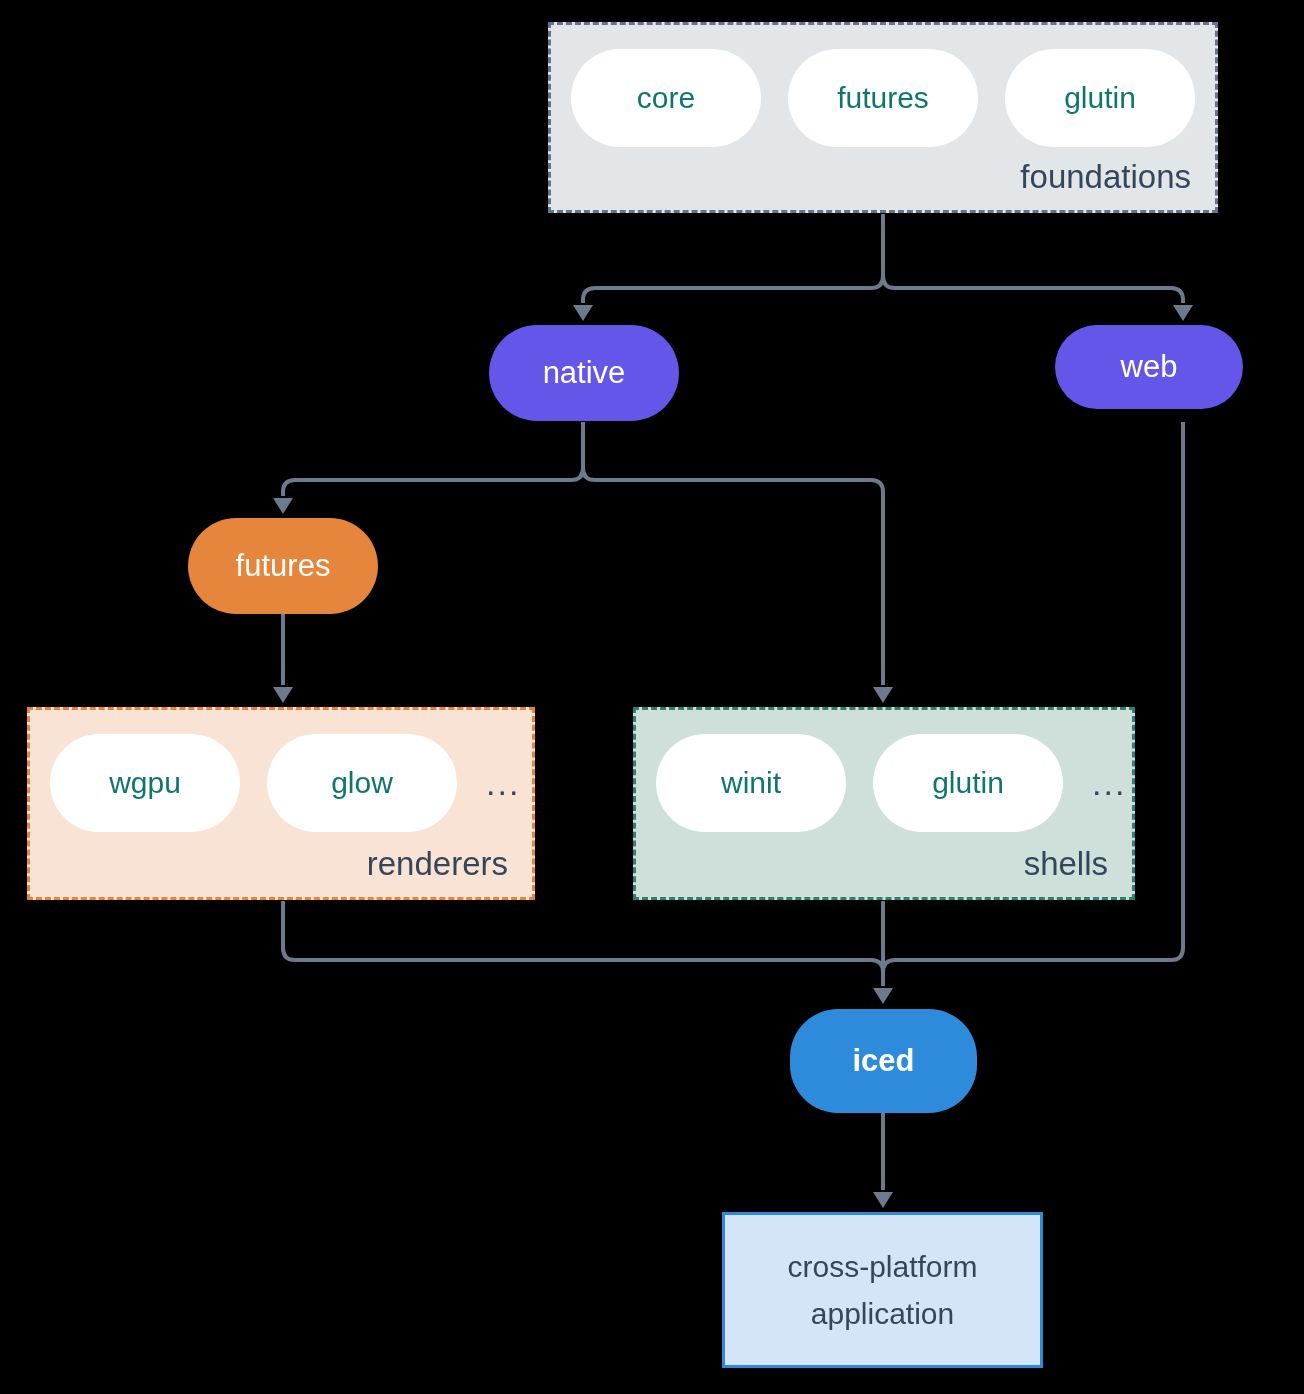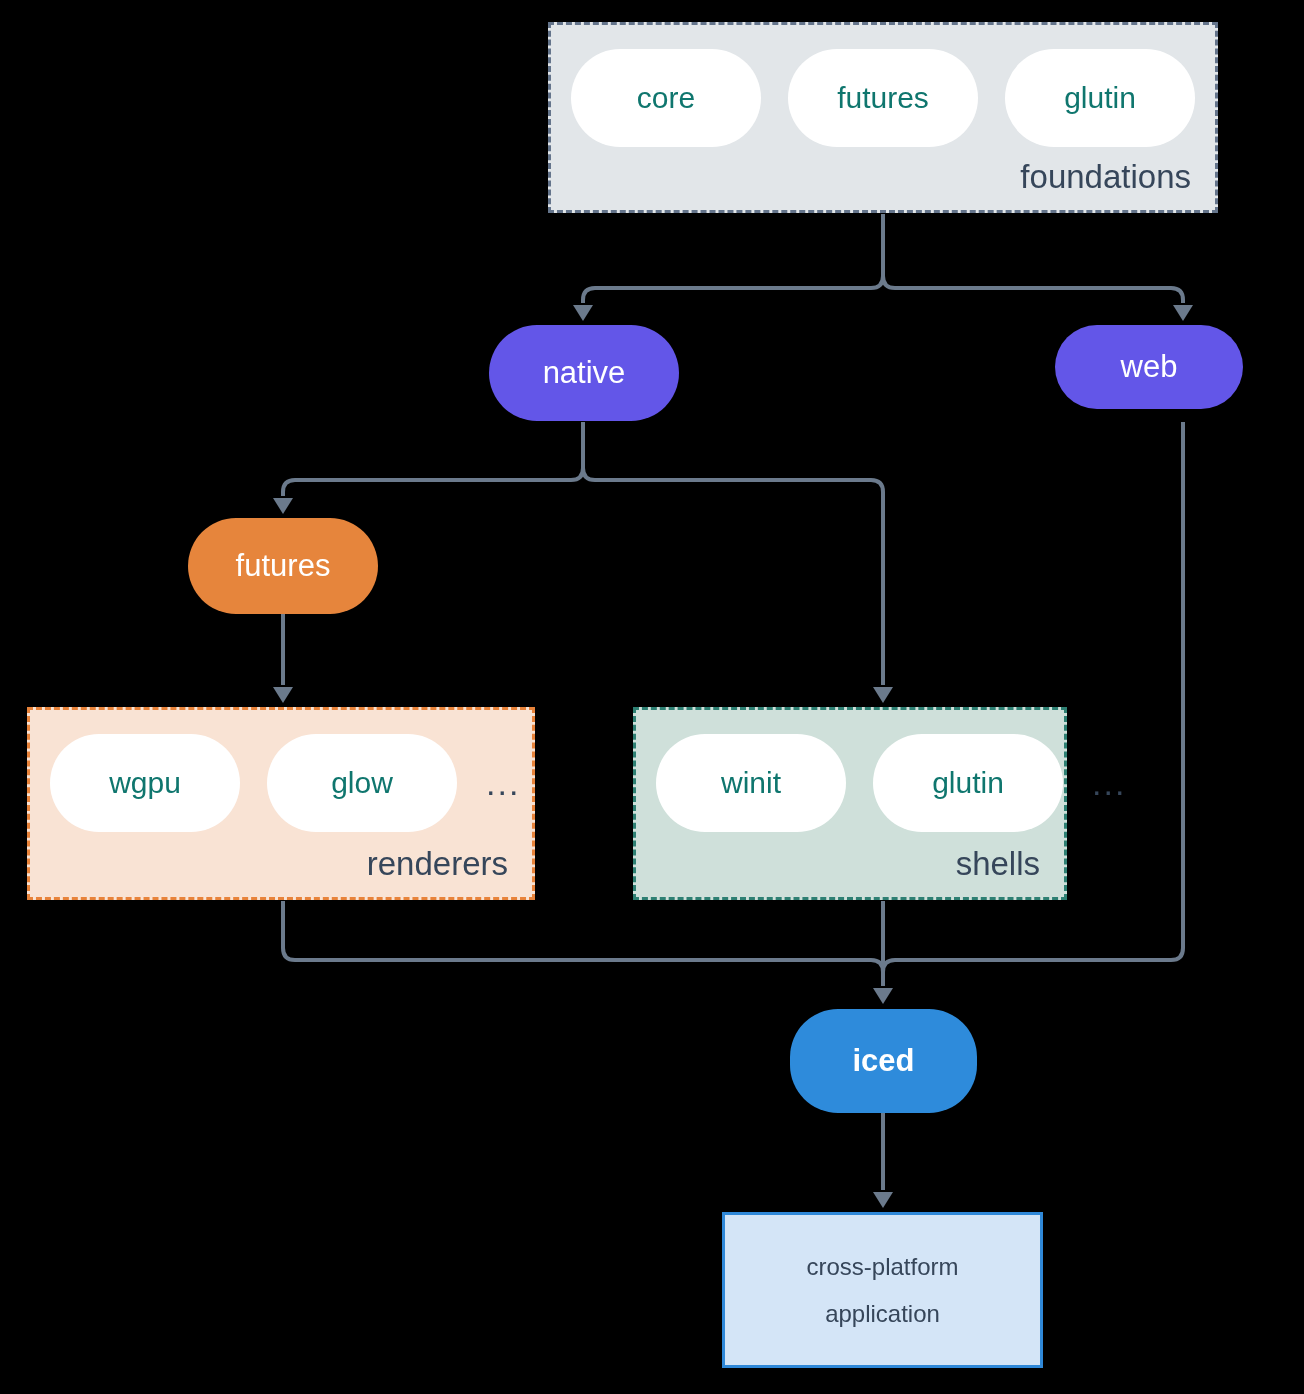--- a/index.html
+++ b/index.html
@@ -30,21 +30,21 @@
   }
   .group-foundations {
     left: 548px; top: 22px; width: 670px; height: 191px;
     background: #e2e6e9; border-color: #64748b;
   }
   .group-renderers {
     left: 27px; top: 707px; width: 508px; height: 193px;
     background: #f9e3d4; border-color: #e8833a;
   }
   .group-shells {
-    left: 633px; top: 707px; width: 434px; height: 193px;
+    left: 633px; top: 707px; width: 502px; height: 193px;
     background: #cfe0da; border-color: #2e8073;
   }
   .pill-row {
     display: flex;
     align-items: center;
     padding: 24px 20px 0 20px;
     gap: 27px;
   }
   .white-pill {
     width: 190px; height: 98px;
@@ -78,21 +78,21 @@
   .node-iced     { left: 790px;  top: 1009px; width: 187px; height: 104px; background: #2e8bdb; font-weight: bold; }
 
   .app-box {
     position: absolute;
     left: 722px; top: 1212px; width: 321px; height: 156px;
     background: #d4e5f7;
     border: 3px solid #2f88d8;
     box-sizing: border-box;
     display: flex; flex-direction: column;
     align-items: center; justify-content: center;
-    font-size: 24px; line-height: 47px; color: #36465a;
+    font-size: 30px; line-height: 47px; color: #36465a;
   }
 </style>
 </head>
 <body>
 
 <div class="canvas">
 
   <svg class="connectors" viewBox="0 0 1304 1394" xmlns="http://www.w3.org/2000/svg">
 
     <path class="connector" d="M883,214 L883,276 Q883,288 871,288 L595,288 Q583,288 583,300 L583,303"></path>

